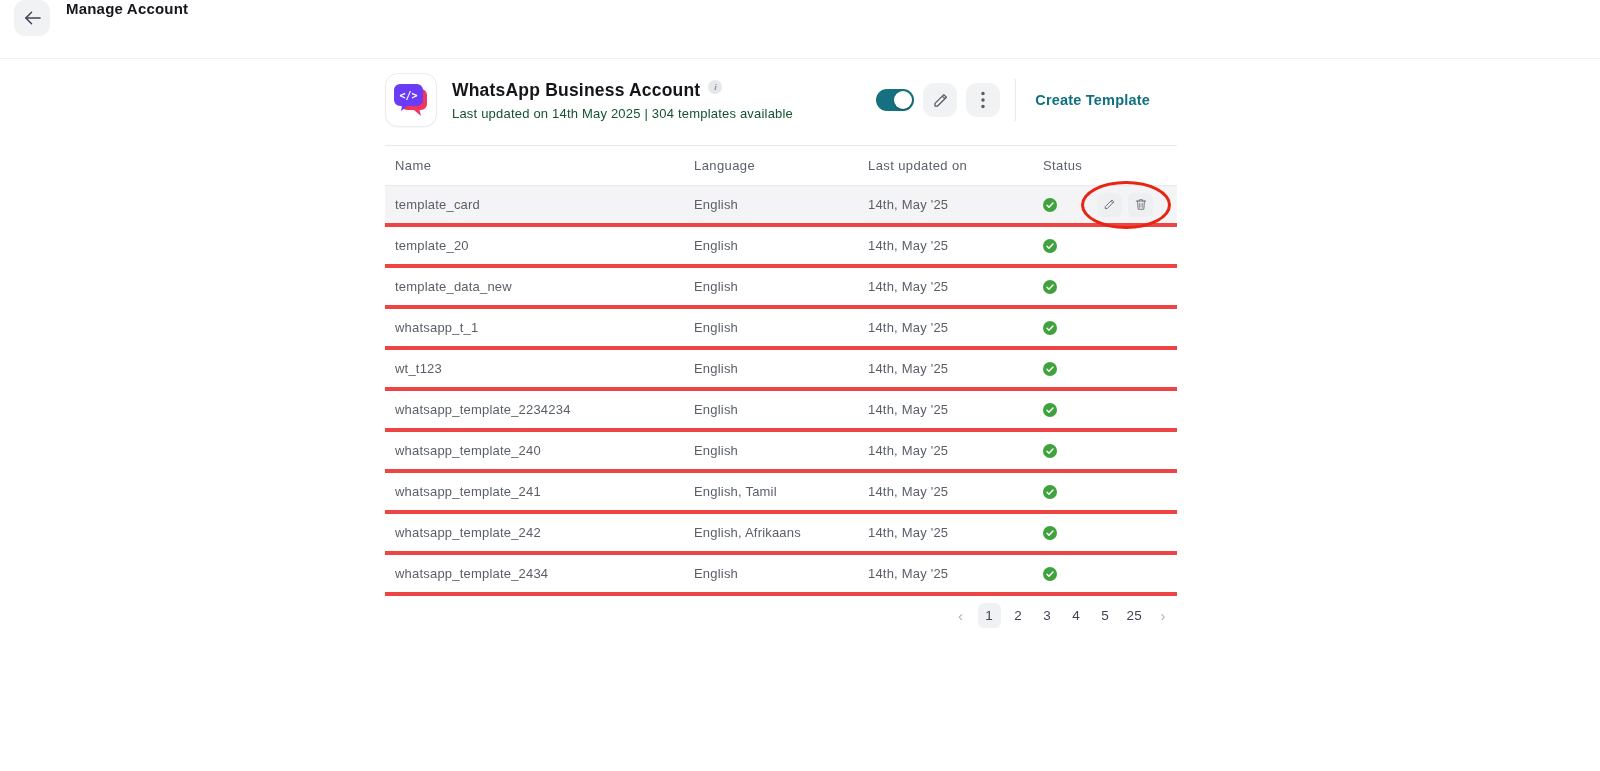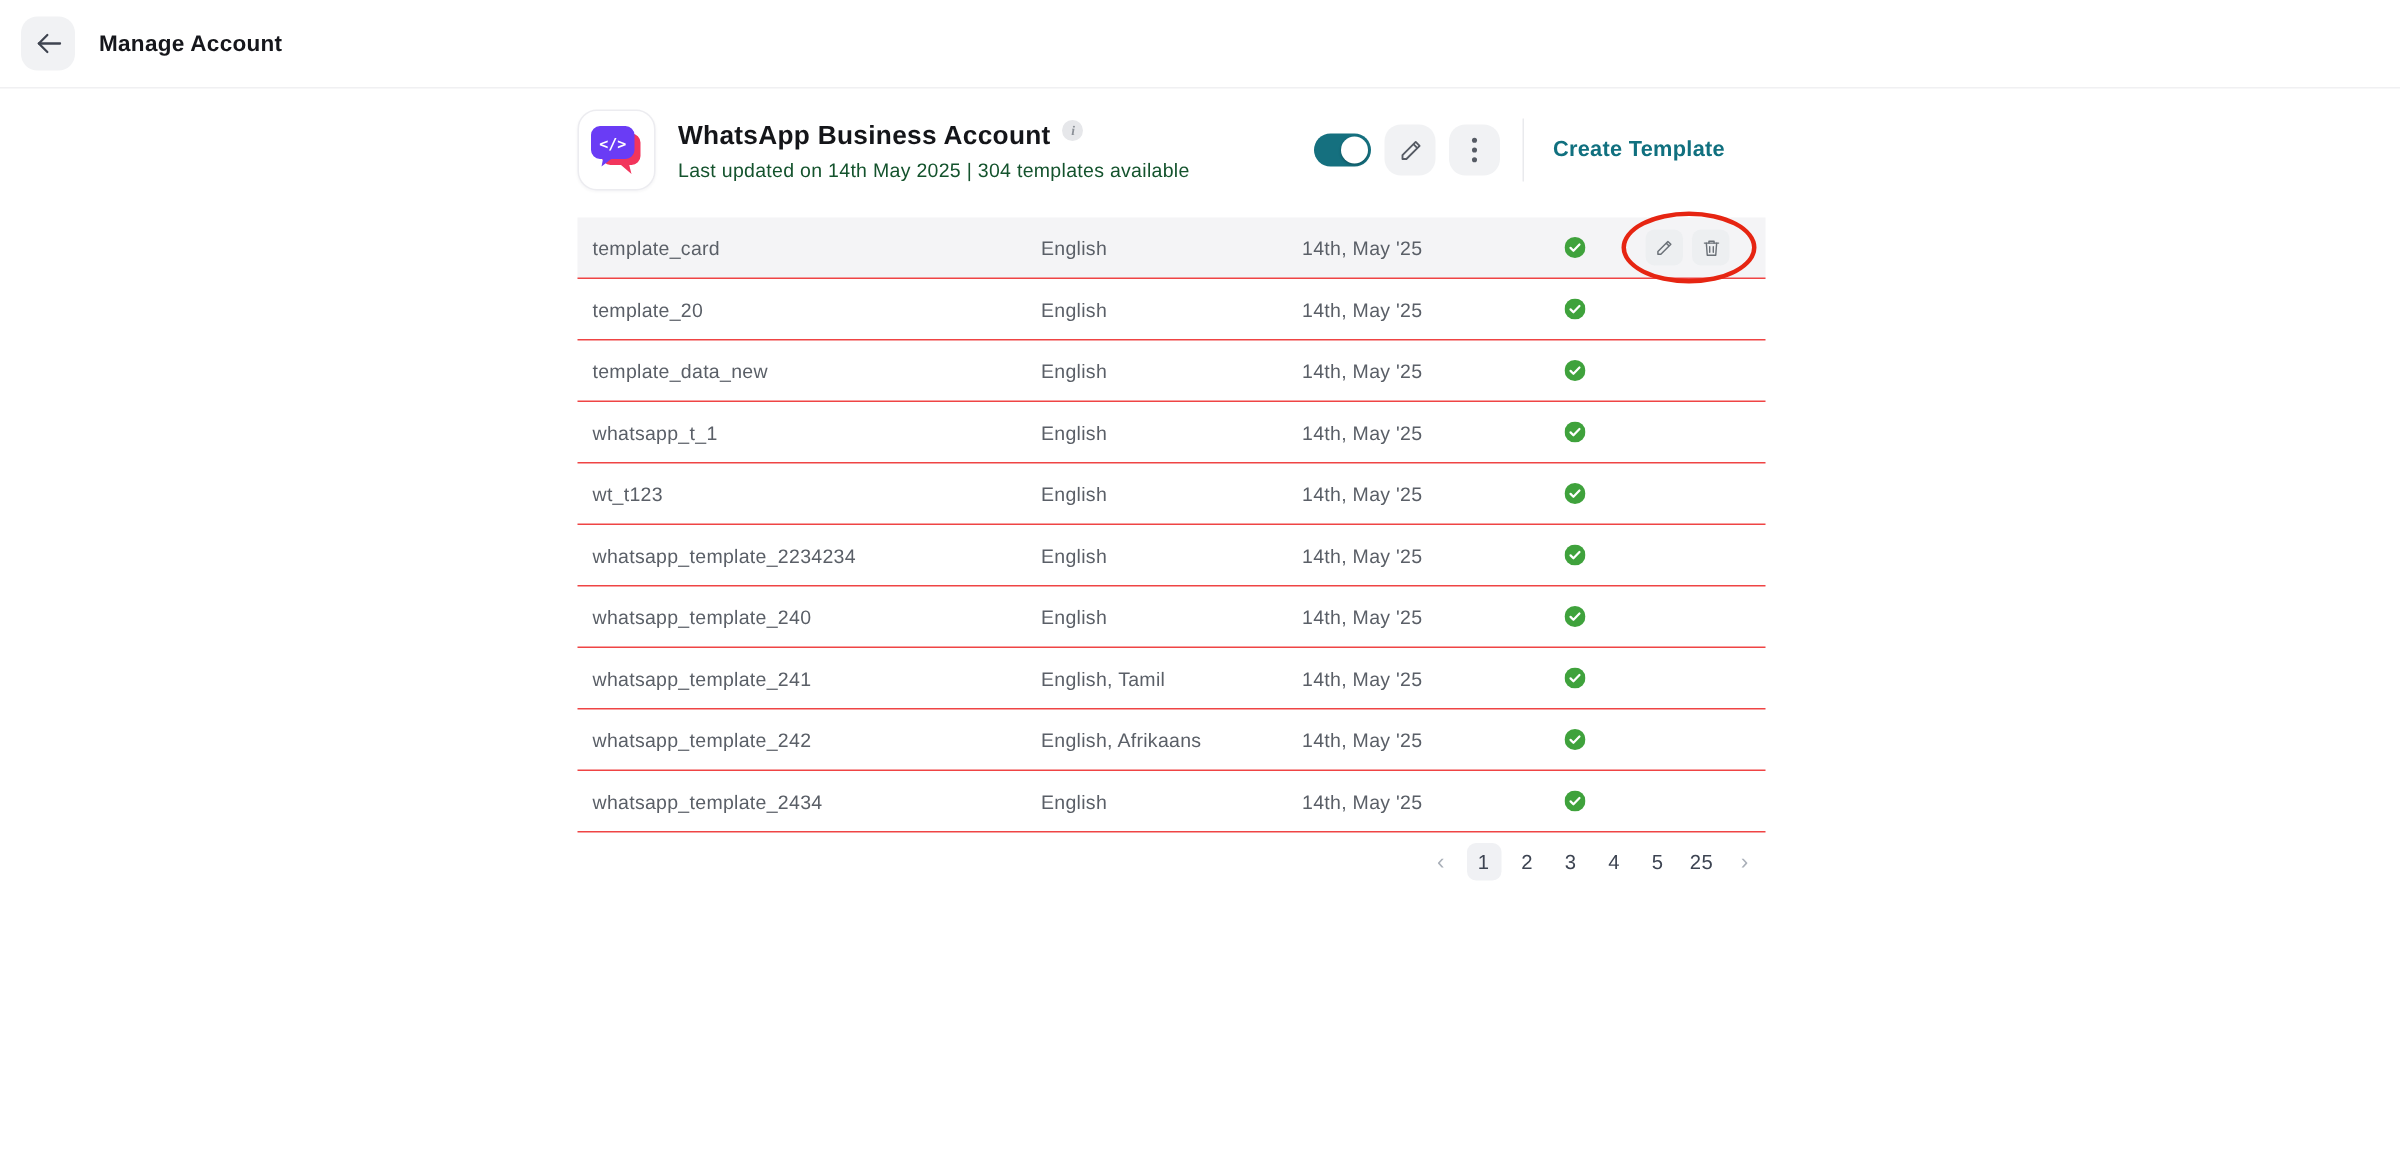--- a/index.html
+++ b/index.html
@@ -1,20 +1,20 @@
 <!DOCTYPE html>
 <html><head>
 <meta charset="utf-8">
 <style>
   * { margin:0; padding:0; box-sizing:border-box; }
   html,body { width:1600px; height:771px; background:#ffffff;
     font-family:"Liberation Sans", sans-serif; color:#17181d; overflow:hidden; }
 
   
-  .topbar { height:59px; display:flex; align-items:center; padding:0 14px;
+  .topbar { height:59px; display:flex; padding:0 14px;
     border-bottom:1px solid #f0f0f2; background:#fff; }
   .back-btn { width:36px; height:36px; border:none; background:#f1f2f4; border-radius:11px;
     display:flex; align-items:center; justify-content:center; cursor:pointer; }
   .topbar-title { font-size:15px; font-weight:700; margin-left:16px; letter-spacing:.2px; color:#16171c; }
 
   
   .content { width:792px; margin-left:385px; }
 
   
   .account-header { display:flex; align-items:center; padding:14px 0 18px 0; }
@@ -36,21 +36,21 @@
   .icon-btn { width:34px; height:34px; border:none; border-radius:11px; background:#f1f2f4;
     display:flex; align-items:center; justify-content:center; cursor:pointer; }
   .vdivider { width:1px; height:42px; background:#e9eaed; margin:0 10px 0 6px; }
   .create-link { font-size:14.5px; font-weight:700; color:#10707f; text-decoration:none;
     letter-spacing:.2px; cursor:pointer; }
 
   
   .tbl-header, .trow { display:grid; grid-template-columns:299px 174px 175px 144px; align-items:center; }
   .tbl-header { height:41px; border-top:1px solid #e8e9ec; border-bottom:1px solid #e8e9ec; }
   .tbl-header .hcell { font-size:13px; color:#5b606a; padding-left:10px; letter-spacing:.4px; }
-  .trow { height:41px; border-bottom:1px solid #ef4444; }
+  .trow { height:41px; border-bottom:4px solid #ef4444; }
   .trow.highlighted { background:#f4f4f6; }
   .cell { font-size:13px; color:#5a5f67; padding-left:10px; letter-spacing:.2px; white-space:nowrap; }
   .cell.status { display:flex; align-items:center; height:100%; position:relative; }
   .check { display:flex; align-items:center; }
   .actions { margin-left:auto; margin-right:24px; display:flex; gap:6px; position:relative; }
   .action-btn { width:25px; height:24px; border:none; border-radius:6px; background:#edeff1;
     display:flex; align-items:center; justify-content:center; cursor:pointer; }
   .annotation-circle { position:absolute; left:-16px; top:-12px; width:90px; height:48px;
     border:3px solid #e62512; border-radius:50%; pointer-events:none; z-index:3; }
 
@@ -117,20 +117,26 @@
               <circle cx="2" cy="15.5" r="1.7"></circle>
           </svg>
         </span>
       </button>
       <span class="vdivider"></span>
       <a class="create-link">Create Template</a>
     </div>
   </section>
 
   <section>
+    <div class="tbl-header">
+      <div class="hcell">Name</div>
+      <div class="hcell">Language</div>
+      <div class="hcell">Last updated on</div>
+      <div class="hcell">Status</div>
+    </div>
     <div>
         <div class="trow highlighted">
           <div class="cell">template_card</div>
           <div class="cell">English</div>
           <div class="cell">14th, May '25</div>
           <div class="cell status">
             <span class="check">
               <svg width="14" height="14" viewBox="0 0 16 16">
                 <circle cx="8" cy="8" r="8" fill="#3fa23c"></circle>
                 <path d="M4.6 8.3l2.2 2.2 4.6-4.8" stroke="#fff" stroke-width="1.7" fill="none" stroke-linecap="round" stroke-linejoin="round"></path>

